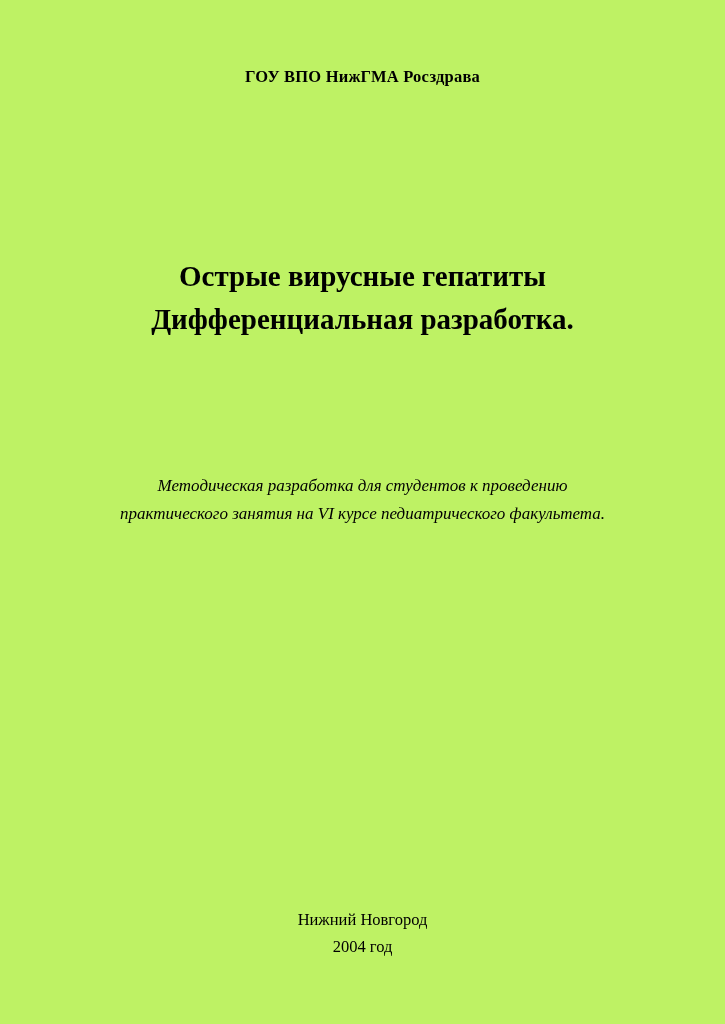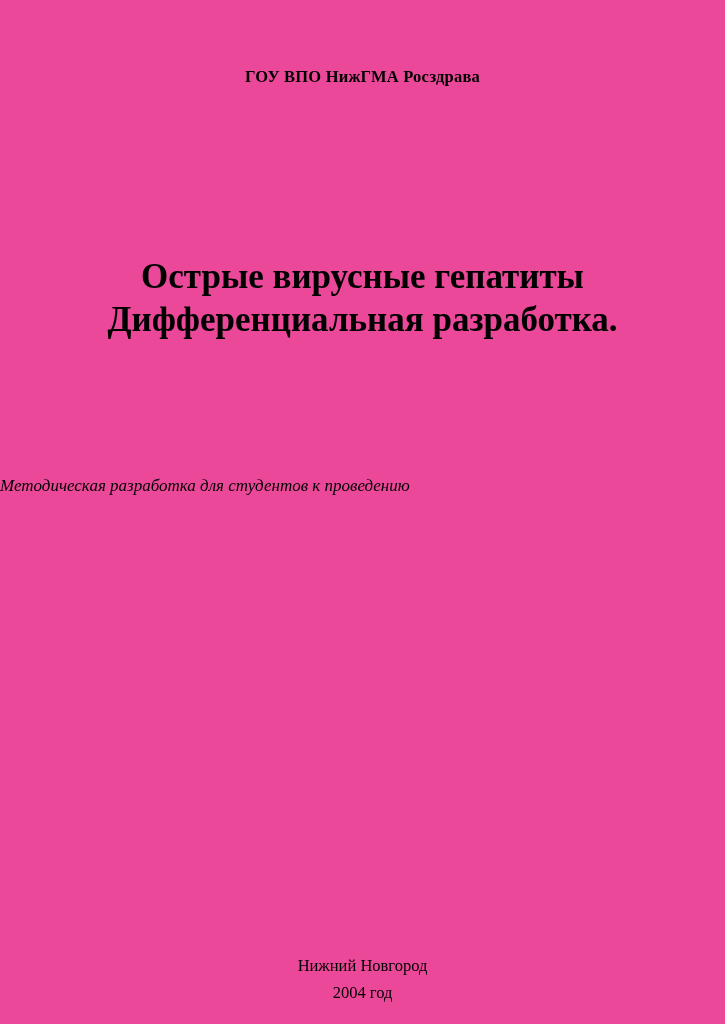--- a/index.html
+++ b/index.html
@@ -13,21 +13,21 @@
     font-family: "Liberation Serif", "DejaVu Serif", serif;
     color: #000000;
     position: relative;
     overflow: hidden;
   }
   .page {
     width: 725px;
     height: 1024px;
     box-sizing: border-box;
     position: relative;
-    background: #ec4899;
+    background: #bef264;
   }
   .institution {
     position: absolute;
     top: 64px;
     left: 0;
     right: 0;
     text-align: center;
     font-weight: bold;
     font-size: 16.5px;
     line-height: 25px;
@@ -35,59 +35,60 @@
   .institution div {
     letter-spacing: 0.2px;
   }
   .main-title {
     position: absolute;
     top: 255px;
     left: 0;
     right: 0;
     text-align: center;
     font-weight: bold;
-    font-size: 35px;
+    font-size: 29px;
     line-height: 43px;
   }
   .subtitle {
     position: absolute;
     top: 472px;
     left: 0;
     right: 0;
+    text-align: center;
     font-style: italic;
     font-size: 17px;
     line-height: 28px;
   }
   .imprint {
     position: absolute;
     top: 906px;
     left: 0;
     right: 0;
     text-align: center;
     font-size: 16.5px;
     line-height: 27px;
-    margin-top: 46px;
   }
 </style>
 </head>
 <body>
 
 <div class="page">
 
   <div class="institution">
     <div>ГОУ ВПО НижГМА Росздрава</div>
   </div>
 
   <div class="main-title">
     <div>Острые вирусные гепатиты</div>
     <div>Дифференциальная разработка.</div>
   </div>
 
   <div class="subtitle">
     <div>Методическая разработка для студентов к проведению</div>
+    <div>практического занятия на VI курсе педиатрического факультета.</div>
   </div>
 
   <div class="imprint">
     <div>Нижний Новгород</div>
     <div>2004 год</div>
   </div>
 
 </div>
 
 </body></html>

